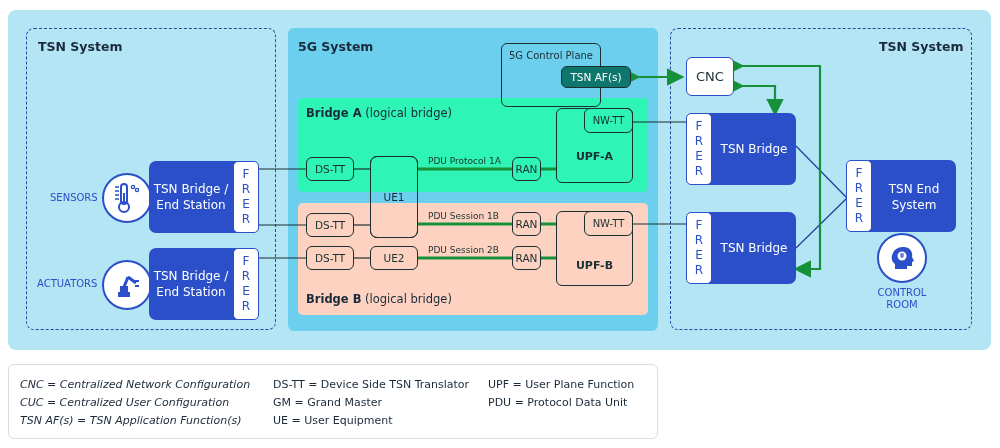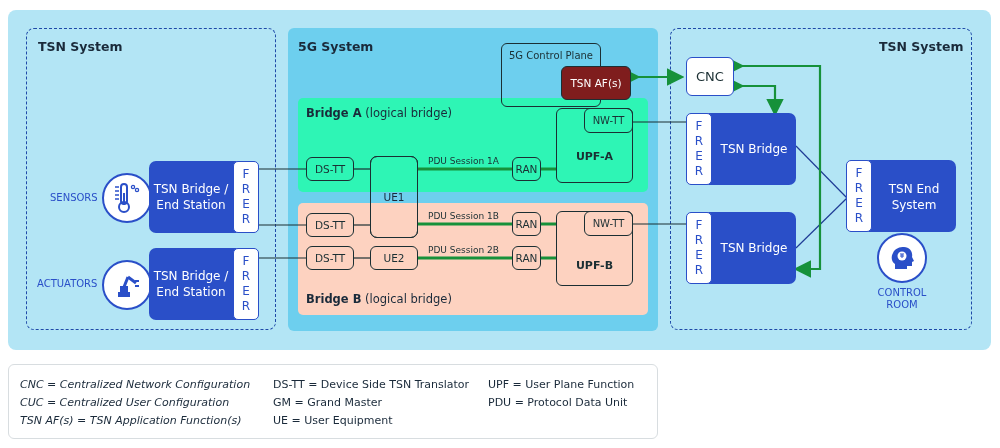--- a/index.html
+++ b/index.html
@@ -81,21 +81,21 @@
   <line x1="636" y1="77" x2="680" y2="77" stroke="#16913a" stroke-width="2.2" marker-start="url(#ah)" marker-end="url(#ah)"></line>
 
   <polyline points="740,86 775,86 775,112" fill="none" stroke="#16913a" stroke-width="2.2" marker-start="url(#ah)" marker-end="url(#ah)"></polyline>
 
   <polyline points="740,66 820,66 820,269 798,269" fill="none" stroke="#16913a" stroke-width="2.2" marker-start="url(#ah)" marker-end="url(#ah)"></polyline>
 </svg>
 
 <div class="abs nbox" style="left:501px;top:43px;width:100px;height:64px;align-items:flex-start;justify-content:center;padding-top:6px;font-size:10px;">
   <span>5G Control Plane</span>
 </div>
-<div class="abs nbox" style="left:561px;top:66px;width:70px;height:34px;background:#7f1d1d;color:#fff;font-size:10.5px;">
+<div class="abs nbox" style="left:561px;top:66px;width:70px;height:22px;background:#0f766e;color:#fff;font-size:10.5px;">
   <span>TSN AF(s)</span>
 </div>
 
 <div class="abs nbox" style="left:686px;top:57px;width:48px;height:39px;background:#fff;border-color:#2a4fc8;font-size:13px;">
   <span>CNC</span>
 </div>
 
 <div class="abs nbox" style="left:306px;top:157px;width:48px;height:24px;">
     <span>DS-TT</span>
   </div>
@@ -109,21 +109,21 @@
 <div class="abs" style="left:370px;top:156px;width:48px;height:82px;border:1.5px solid #1b2f33;border-radius:7px;"></div>
 <div class="abs" style="left:370px;top:192px;width:48px;height:11px;background:#6dcfee;"></div>
 <div class="abs" style="left:370px;top:156px;width:48px;height:82px;border:1.5px solid #1b2f33;border-radius:7px;display:flex;align-items:center;justify-content:center;font-size:10.5px;">
   <span>UE1</span>
 </div>
 
 <div class="abs nbox" style="left:370px;top:246px;width:48px;height:24px;">
     <span>UE2</span>
   </div>
 
-<div class="abs pdu" style="left:428px;top:156px;">PDU Session 1A</div>
+<div class="abs pdu" style="left:428px;top:156px;">PDU Protocol 1A</div>
 <div class="abs pdu" style="left:428px;top:211px;">PDU Session 1B</div>
 <div class="abs pdu" style="left:428px;top:245px;">PDU Session 2B</div>
 
 <div class="abs nbox" style="left:512px;top:157px;width:29px;height:24px;">
     <span>RAN</span>
   </div>
 <div class="abs nbox" style="left:512px;top:212px;width:29px;height:24px;">
     <span>RAN</span>
   </div>
 <div class="abs nbox" style="left:512px;top:246px;width:29px;height:24px;">

